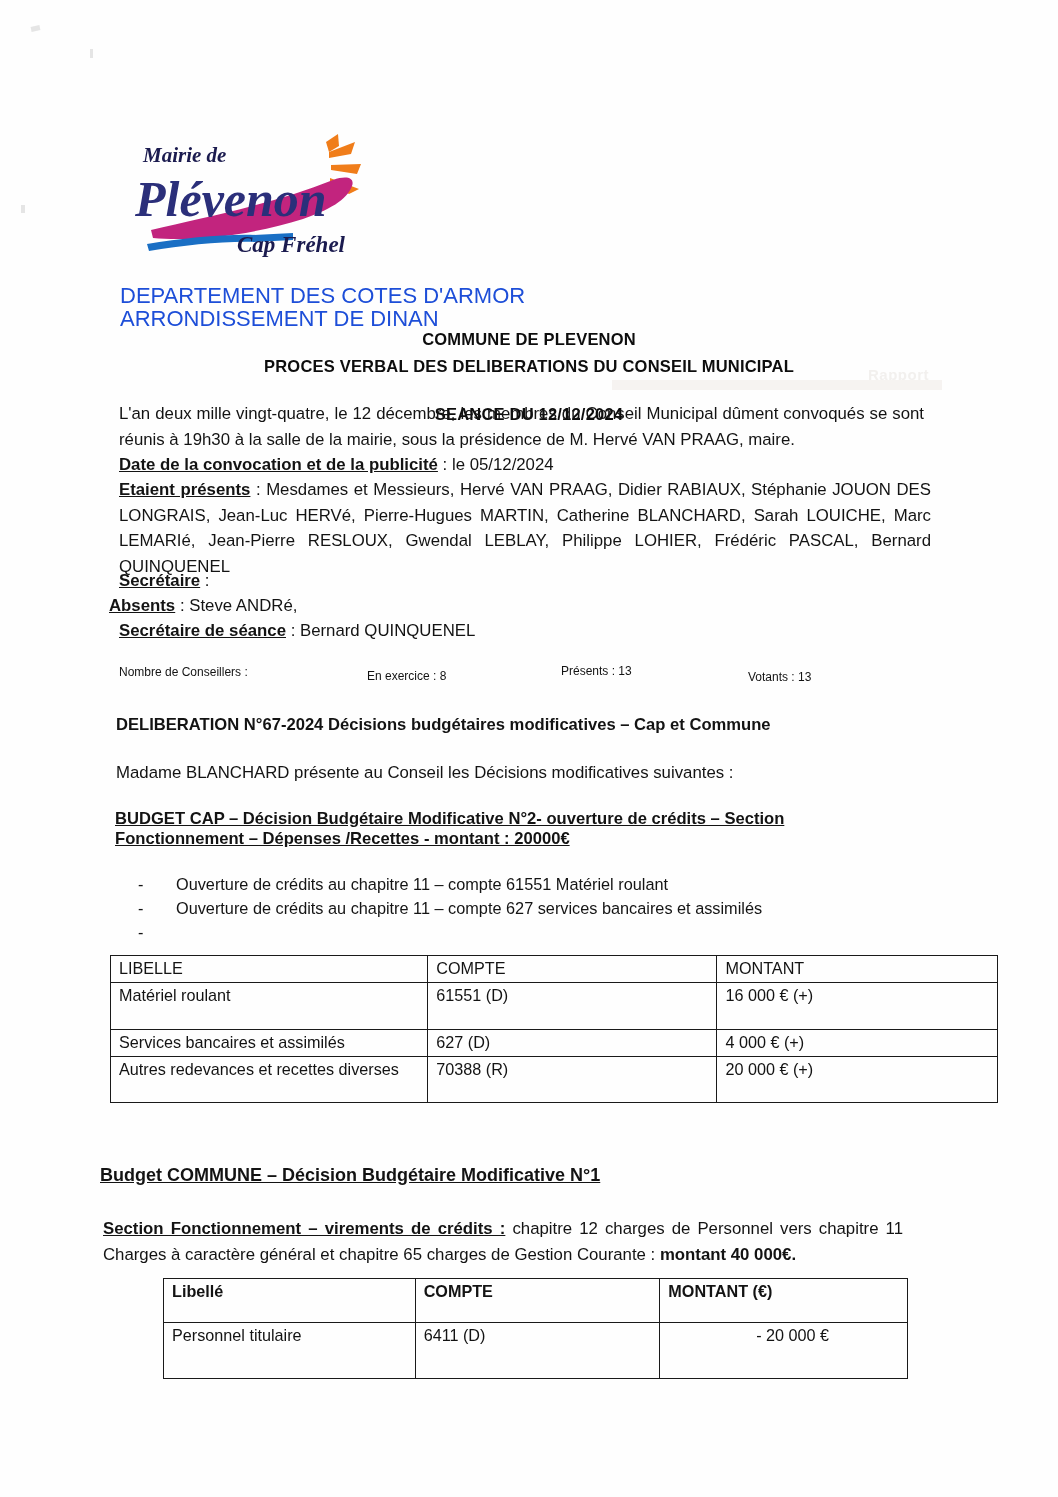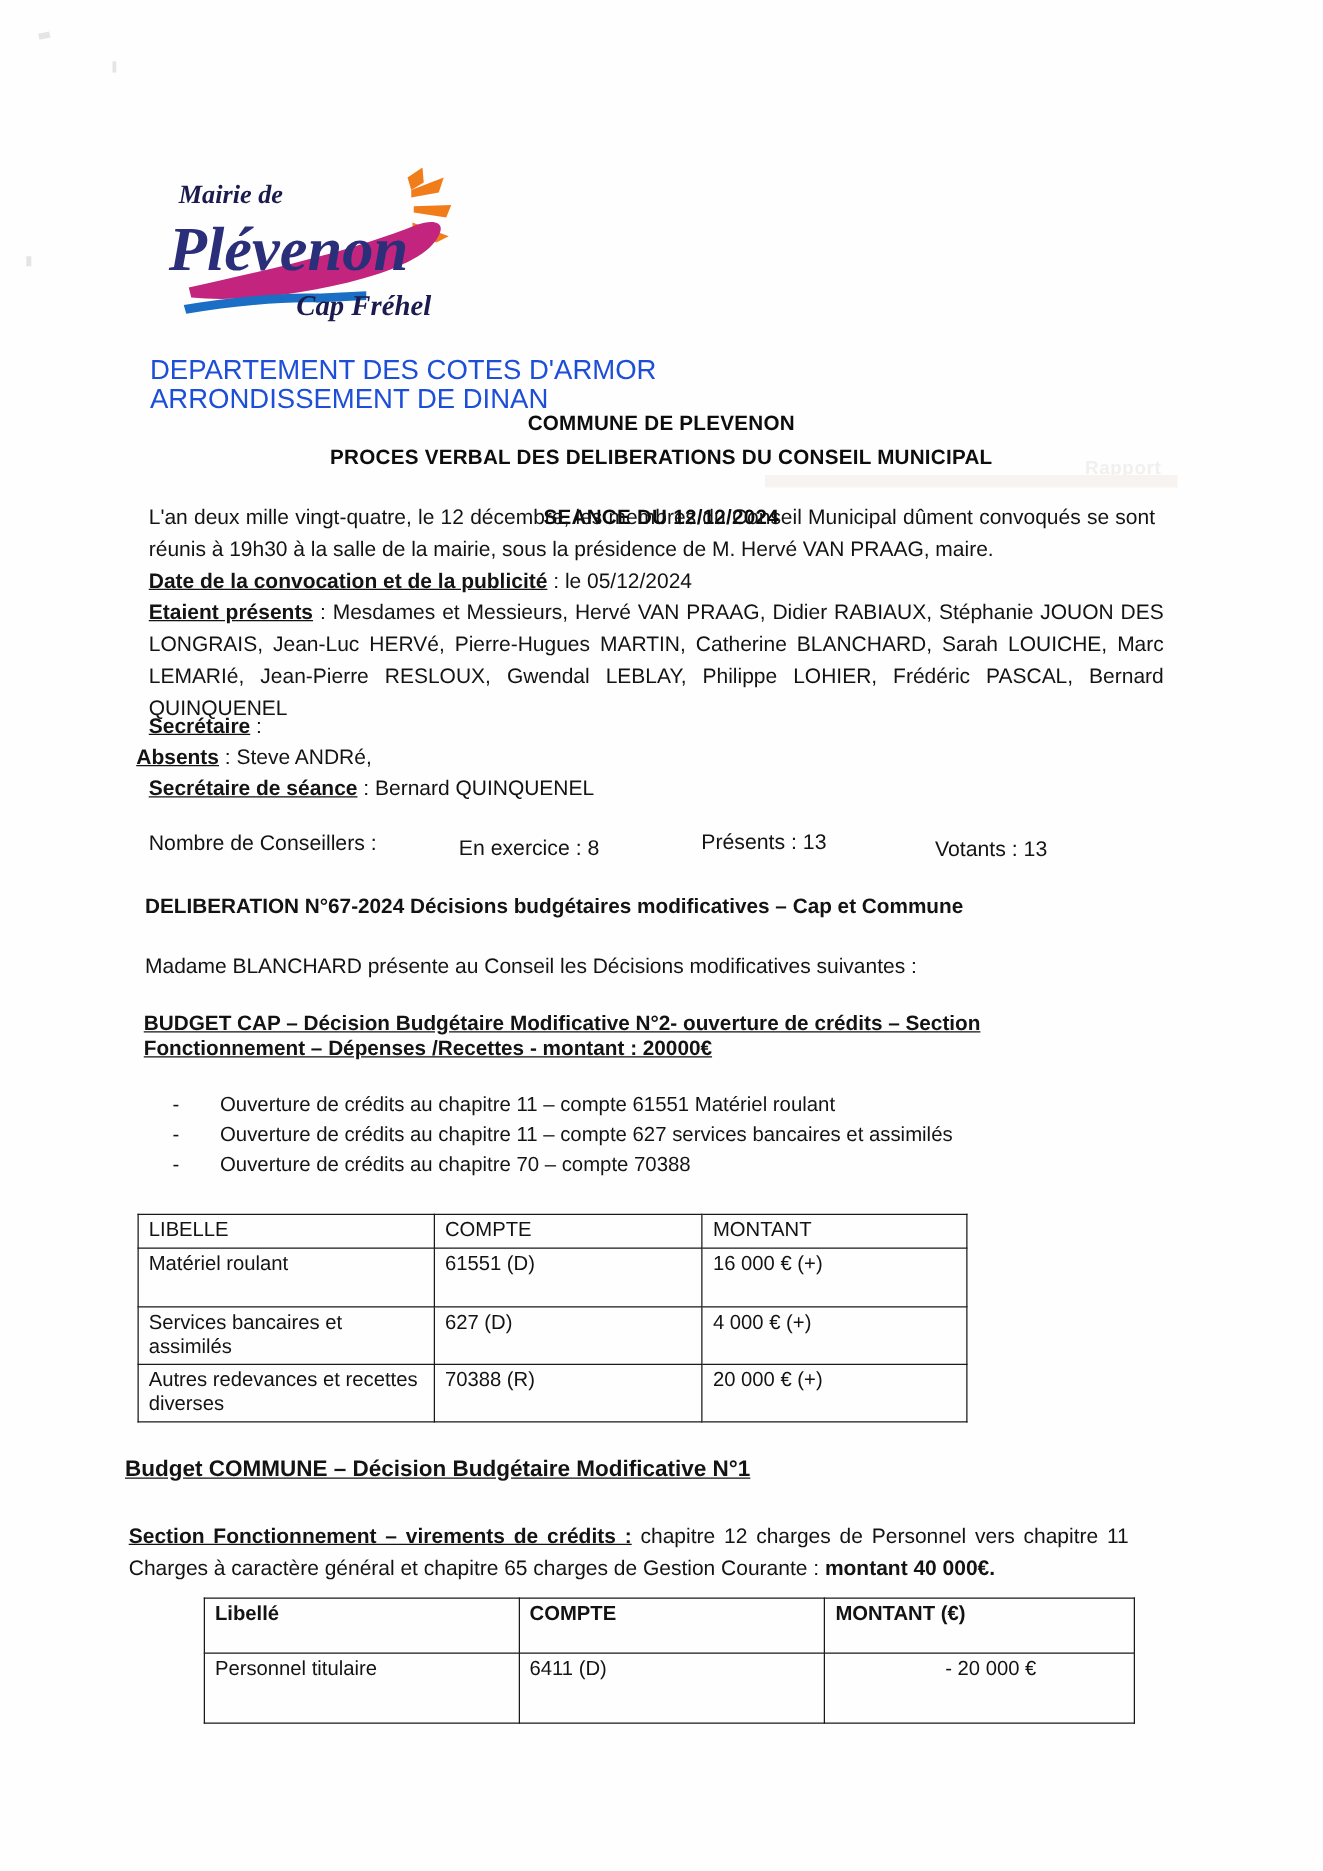--- a/index.html
+++ b/index.html
@@ -105,21 +105,21 @@
     vertical-align: top;
     text-align: left;
     font-weight: normal;
   }
   table.t2 th {
     font-weight: bold;
   }
 
   .nums-row {
     position: absolute;
-    font-size: 17px;
+    font-size: 12px;
     color: #131313;
     white-space: pre;
   }
 </style>
 </head>
 <body>
 
 <div class="page">
 
   <div class="speck" style="left:31px;top:26px;width:9px;height:5px;transform:rotate(-12deg);"></div>
@@ -196,25 +196,24 @@
     <div class="row">
       <span class="dash">-</span>
       <span>Ouverture de crédits au chapitre 11 – compte 61551 Matériel roulant</span>
     </div>
     <div class="row">
       <span class="dash">-</span>
       <span>Ouverture de crédits au chapitre 11 – compte 627 services bancaires et assimilés</span>
     </div>
     <div class="row">
       <span class="dash">-</span>
-      <span>Ouverture de crédits au chapitre 70 – compte 70388</span>
     </div>
   </div>
 
-  <table class="t1" style="left:110px;top:955px;width:664px;margin-top:16px;">
+  <table class="t1" style="left:110px;top:955px;width:888px;">
     <colgroup>
       <col style="width:277px;">
       <col style="width:268px;">
       <col style="width:260px;">
     </colgroup>
     <thead>
       <tr>
         <th>LIBELLE</th>
         <th>COMPTE</th>
         <th>MONTANT</th>

